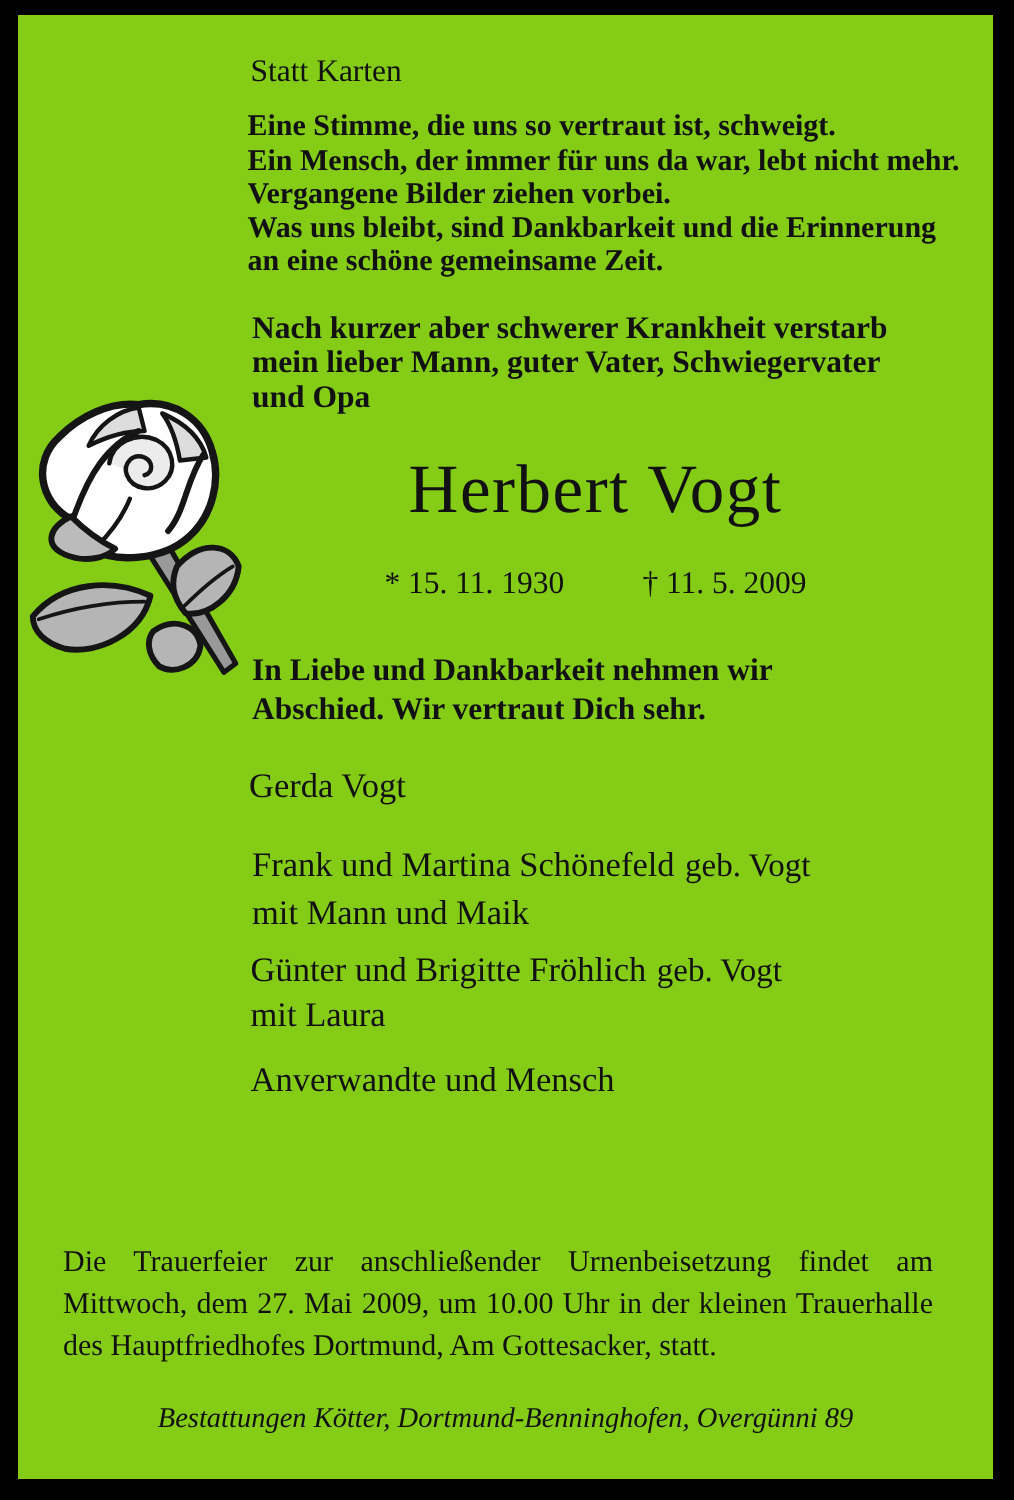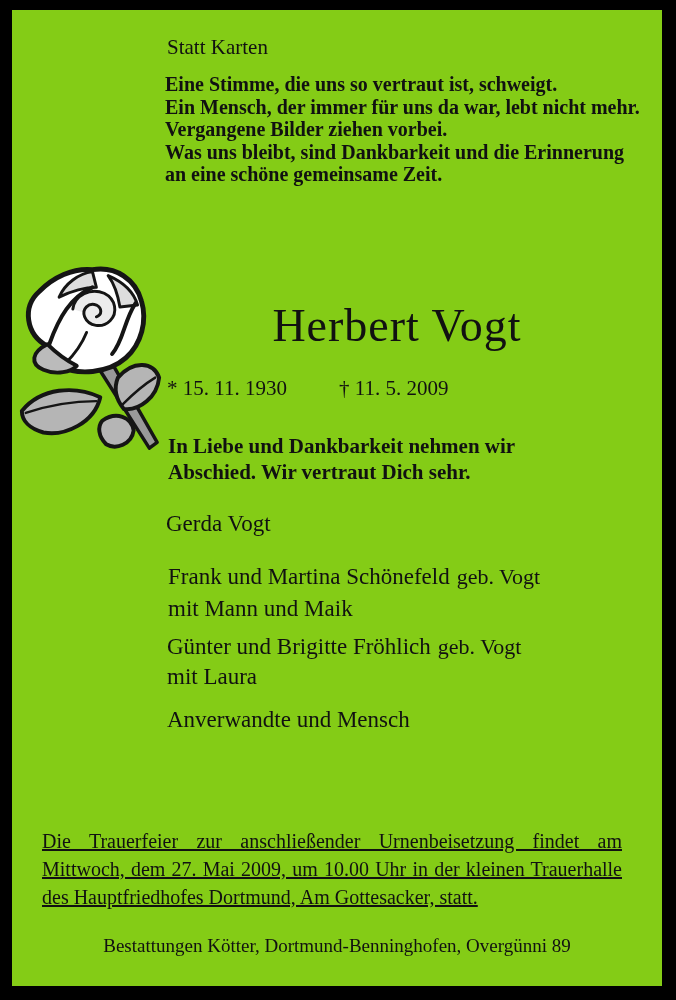--- a/index.html
+++ b/index.html
@@ -24,59 +24,61 @@
   .poem          { left: 153px; top: 63px;  font-size: 20px; line-height: 22.5px; }
   .intro         { left: 156px; top: 197px; font-size: 21px; line-height: 23px; }
 
   .deceased-name {
     left: 155px; top: 289px; width: 460px;
     text-align: center;
     font-size: 46px; letter-spacing: 1px;
   }
   .dates {
     left: 155px; top: 366px; width: 460px;
-    display: flex; gap: 52px;
+    display: flex; justify-content: center; gap: 52px;
     font-size: 21px;
   }
 
   .farewell      { left: 156px; top: 424px; font-size: 21px; line-height: 25.5px; }
 
   .mourner       { font-size: 23px; }
   .m-gerda       { left: 154px; top: 501px; }
   .m-frank       { left: 156px; top: 554px; }
   .m-frank-sub   { left: 156px; top: 586px; }
   .m-guenter     { left: 155px; top: 624px; }
   .m-guenter-sub { left: 155px; top: 654px; }
   .m-anverwandte { left: 155px; top: 697px; }
   .suffix        { font-size: 22px; margin-left: 7px; }
 
   .address       { left: 30px; top: 774px; font-size: 20px; }
   .ceremony      {
     left: 30px; top: 817px; width: 580px;
     font-size: 20px; line-height: 28px;
     text-align: justify;
-    text-decoration: underline;
   }
-  .funeral-home  { left: 0; top: 925px; width: 650px; text-align: center; font-size: 19px; }
+  .funeral-home  { left: 0; top: 925px; width: 650px; text-align: center; font-size: 19px; font-style: italic; }
 
   .rose { left: 2px; top: 246px; width: 152px; height: 200px; }
 </style>
 </head>
 <body>
 
 <div class="page">
 
   <div class="abs header-line">Statt Karten</div>
 
   <div class="abs poem lines">Eine Stimme, die uns so vertraut ist, schweigt.
 Ein Mensch, der immer für uns da war, lebt nicht mehr.
 Vergangene Bilder ziehen vorbei.
 Was uns bleibt, sind Dankbarkeit und die Erinnerung
 an eine schöne gemeinsame Zeit.</div>
 
+  <div class="abs intro lines">Nach kurzer aber schwerer Krankheit verstarb
+mein lieber Mann, guter Vater, Schwiegervater
+und Opa</div>
 
   <svg class="abs rose" viewBox="0 0 155 200" xmlns="http://www.w3.org/2000/svg" aria-hidden="true">
     <g stroke="#151515" stroke-linejoin="round" stroke-linecap="round" fill="none">
 
       <path d="M86 112 L138 194 L146 188 L98 104 Z" fill="#999" stroke-width="3.5"></path>
 
       <path d="M8 156 C28 132 62 130 88 142 C82 168 52 182 30 178 C16 174 8 166 8 156 Z" fill="#b5b5b5" stroke-width="4"></path>
       <path d="M12 158 C36 150 62 146 84 146" stroke-width="2.5"></path>
 
       <path d="M106 122 C122 104 142 106 148 122 C146 142 128 156 112 154 C102 142 102 132 106 122 Z" fill="#b5b5b5" stroke-width="4"></path>

